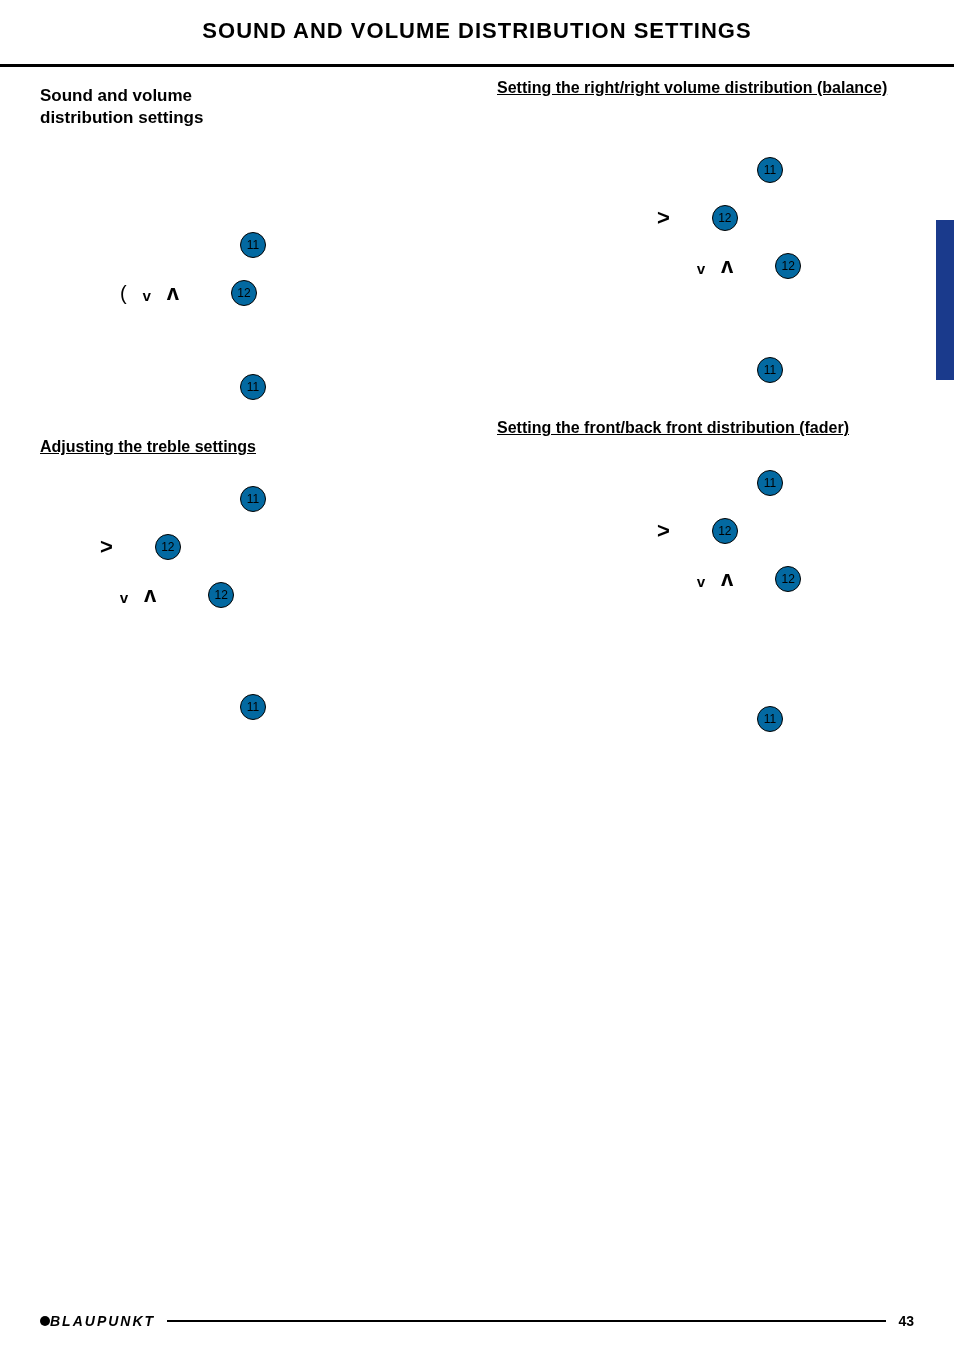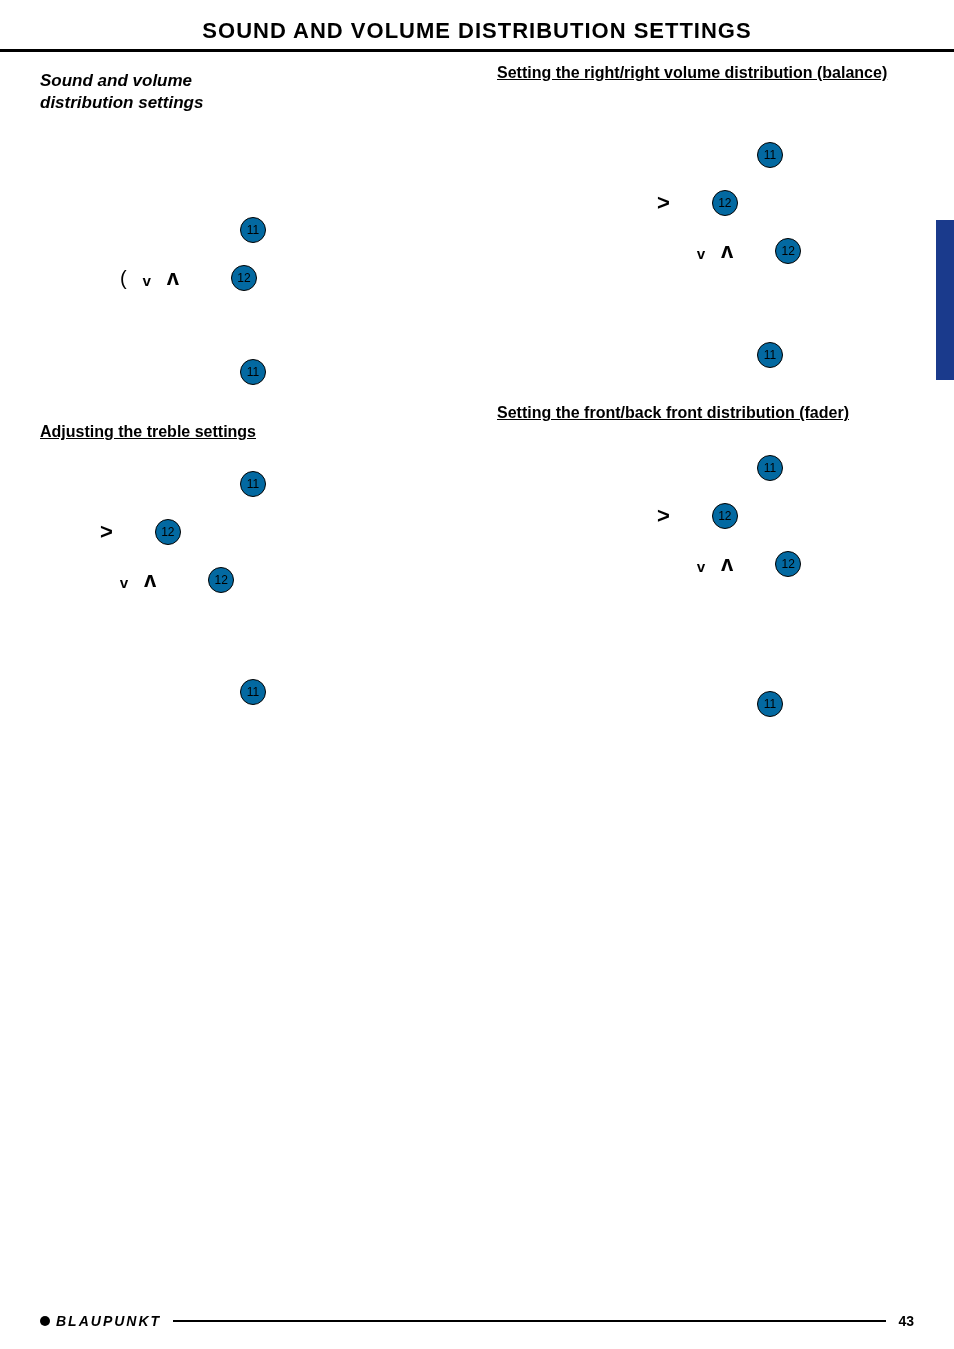--- a/index.html
+++ b/index.html
@@ -18,21 +18,21 @@
       right: 0;
       top: 220px;
       width: 18px;
       height: 160px;
       background: #1a3a8c;
     }
 
     
     .page-header {
       text-align: center;
-      padding: 18px 40px 5px 40px;
+      padding: 18px 40px 20px 40px;
       border-bottom: 3px solid #000;
       margin-bottom: 0;
     }
     .page-header h1 {
       font-size: 22px;
       font-weight: bold;
       letter-spacing: 1px;
       text-transform: uppercase;
     }
 
@@ -54,21 +54,20 @@
       width: 460px;
       padding-left: 20px;
     }
 
     .section-title-main {
       font-size: 17px;
       font-weight: bold;
       line-height: 1.3;
       margin-top: 18px;
       margin-bottom: 5px;
-      font-style: italic;
     }
 
     .section-heading {
       font-size: 16px;
       font-weight: bold;
       text-decoration: underline;
       margin-top: 14px;
       margin-bottom: 6px;
     }
 
@@ -115,21 +114,20 @@
       bottom: 20px;
       left: 0;
       right: 0;
       display: flex;
       align-items: center;
       padding: 0 40px;
     }
     .footer-logo {
       display: flex;
       align-items: center;
-      gap: 6px;
       font-weight: bold;
       font-style: italic;
       font-size: 14px;
       letter-spacing: 2px;
     }
     .footer-dot {
       width: 10px;
       height: 10px;
       background: #000;
       border-radius: 50%;

